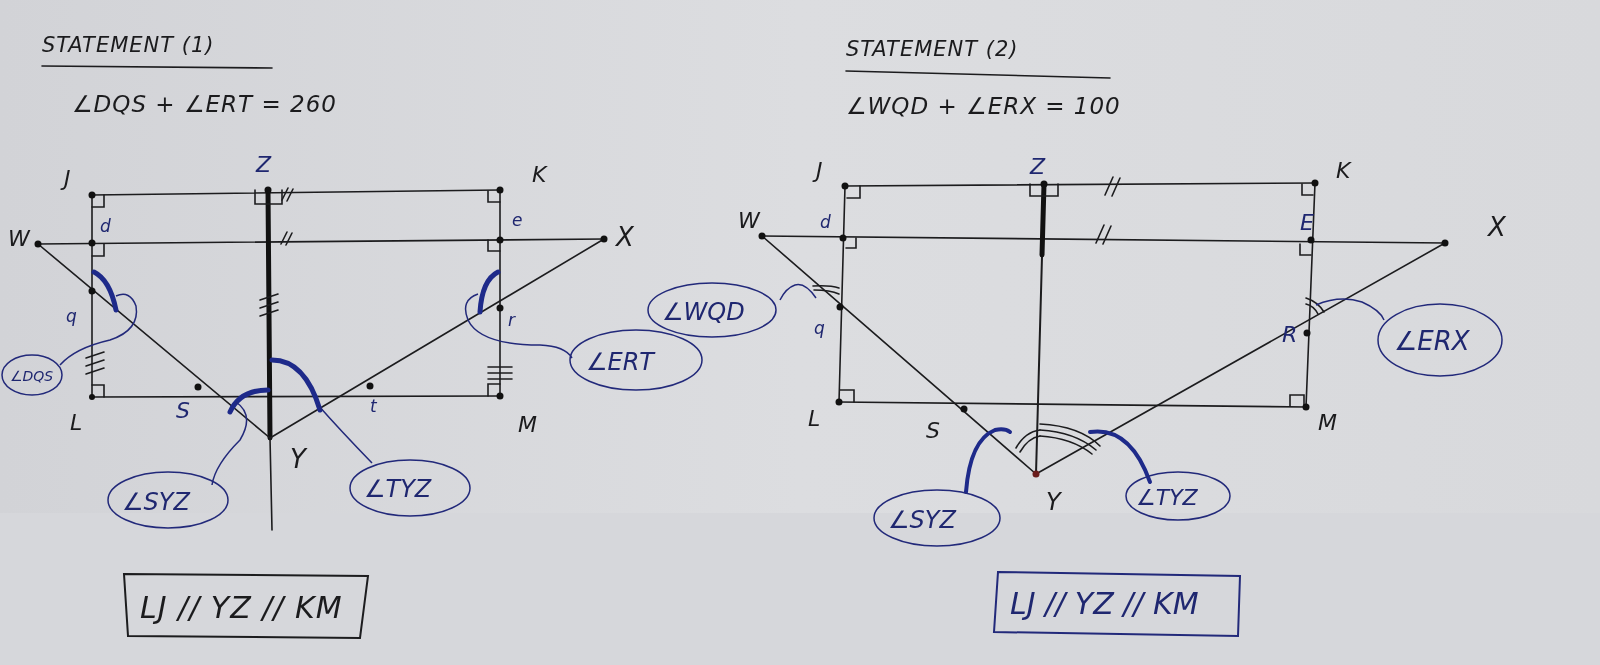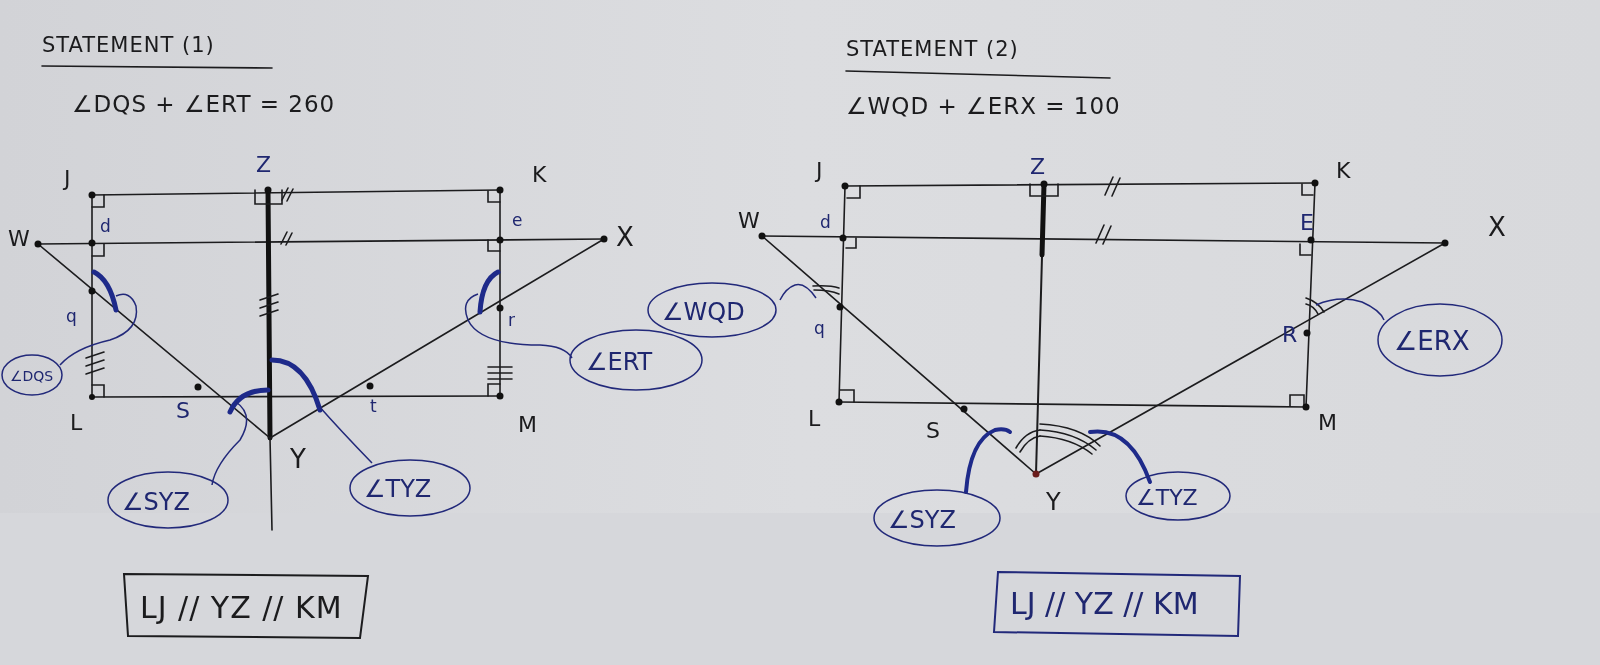--- a/index.html
+++ b/index.html
@@ -1,17 +1,17 @@
 <!DOCTYPE html>
 <html><head>
 <meta charset="utf-8">
 <style>
   html,body{margin:0;padding:0;}
   body{width:1600px;height:665px;background:#d6d7db;overflow:hidden;font-family:"DejaVu Sans",sans-serif;}
-  .page{position:relative;width:1600px;height:513px;background:linear-gradient(90deg,#d2d3d7 0%,#dcdde0 50%,#d8d9dc 100%);}
+  .page{position:relative;width:1600px;height:513px;background:linear-gradient(90deg,#d2d3d7 0%,#dcdde0 50%,#d8d9dc 100%);font-style:italic;}
   svg{position:absolute;left:0;top:0;}
   .ink{stroke:#1c1c1e;fill:none;stroke-width:1.6;stroke-linecap:round;}
   .thick{stroke:#111;stroke-width:5;}
   .blue{stroke:#22297a;fill:none;stroke-width:1.5;}
   .blue-thick{stroke:#1e2a8a;fill:none;stroke-width:5;stroke-linecap:round;}
   .lbl{font-family:"DejaVu Sans",sans-serif;fill:#1b1b1d;font-size:22px;}
   .lbl-blue{font-family:"DejaVu Sans",sans-serif;fill:#1f2770;}
   .hd{font-family:"DejaVu Sans",sans-serif;fill:#1b1b1d;font-size:21px;letter-spacing:1px;}
   .pt{fill:#111;}
 </style>

